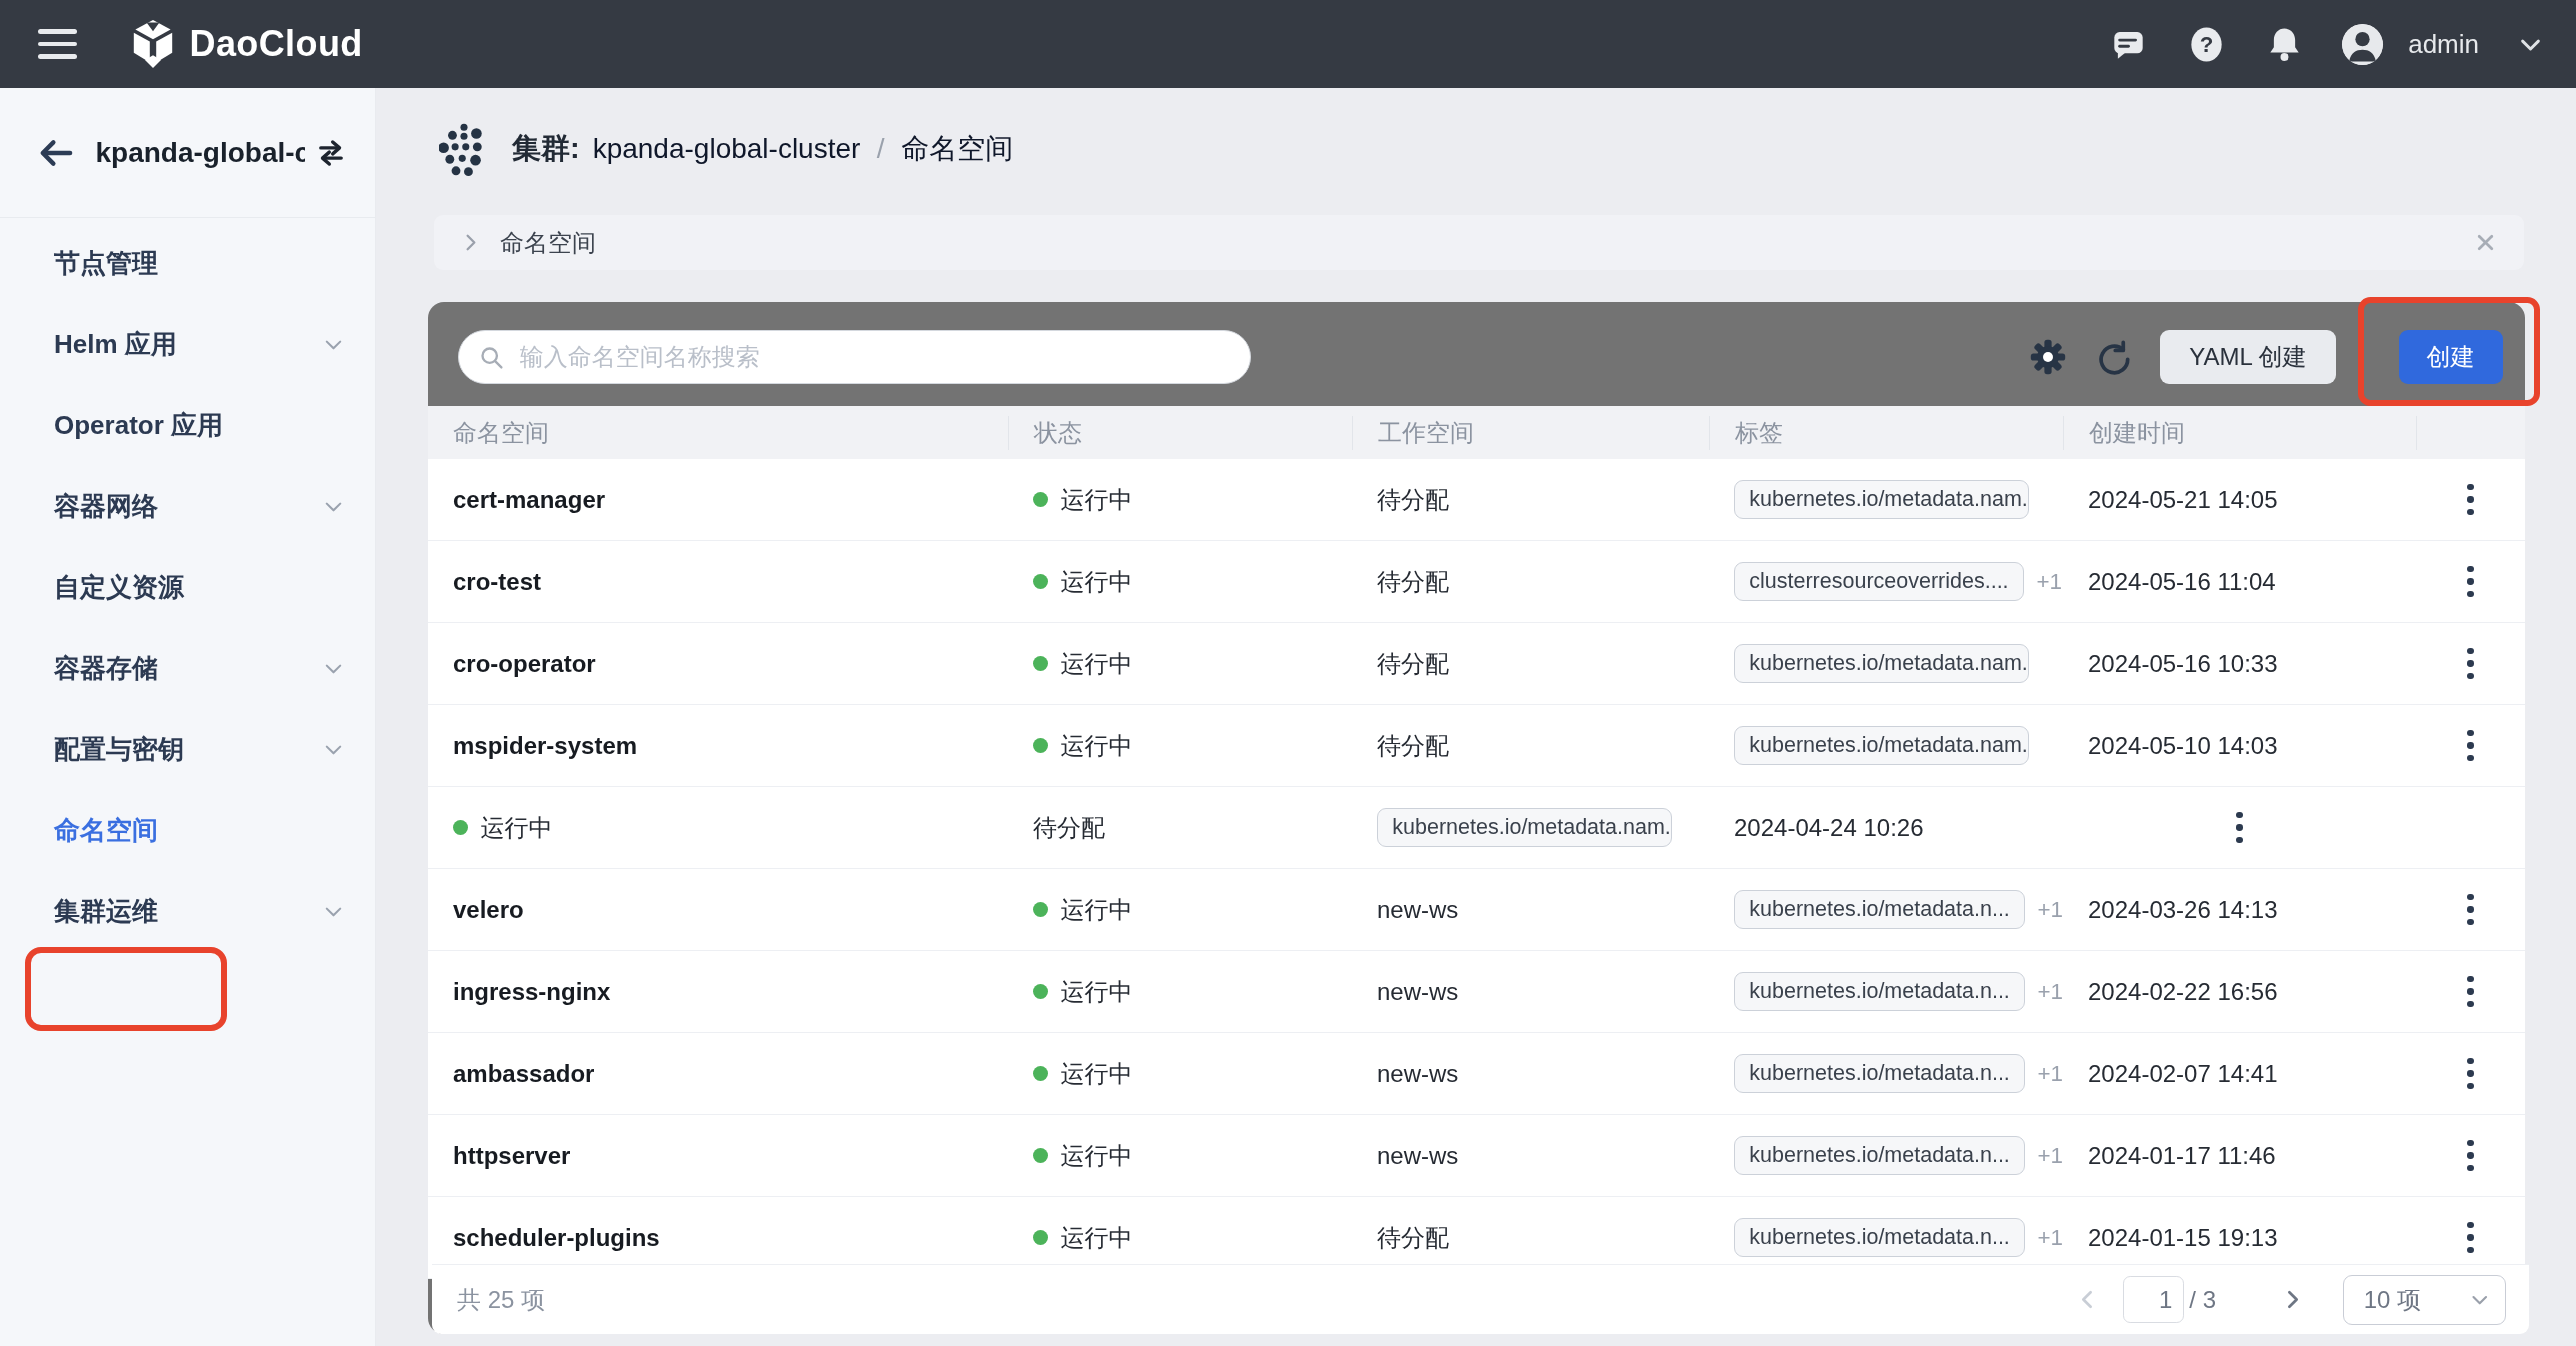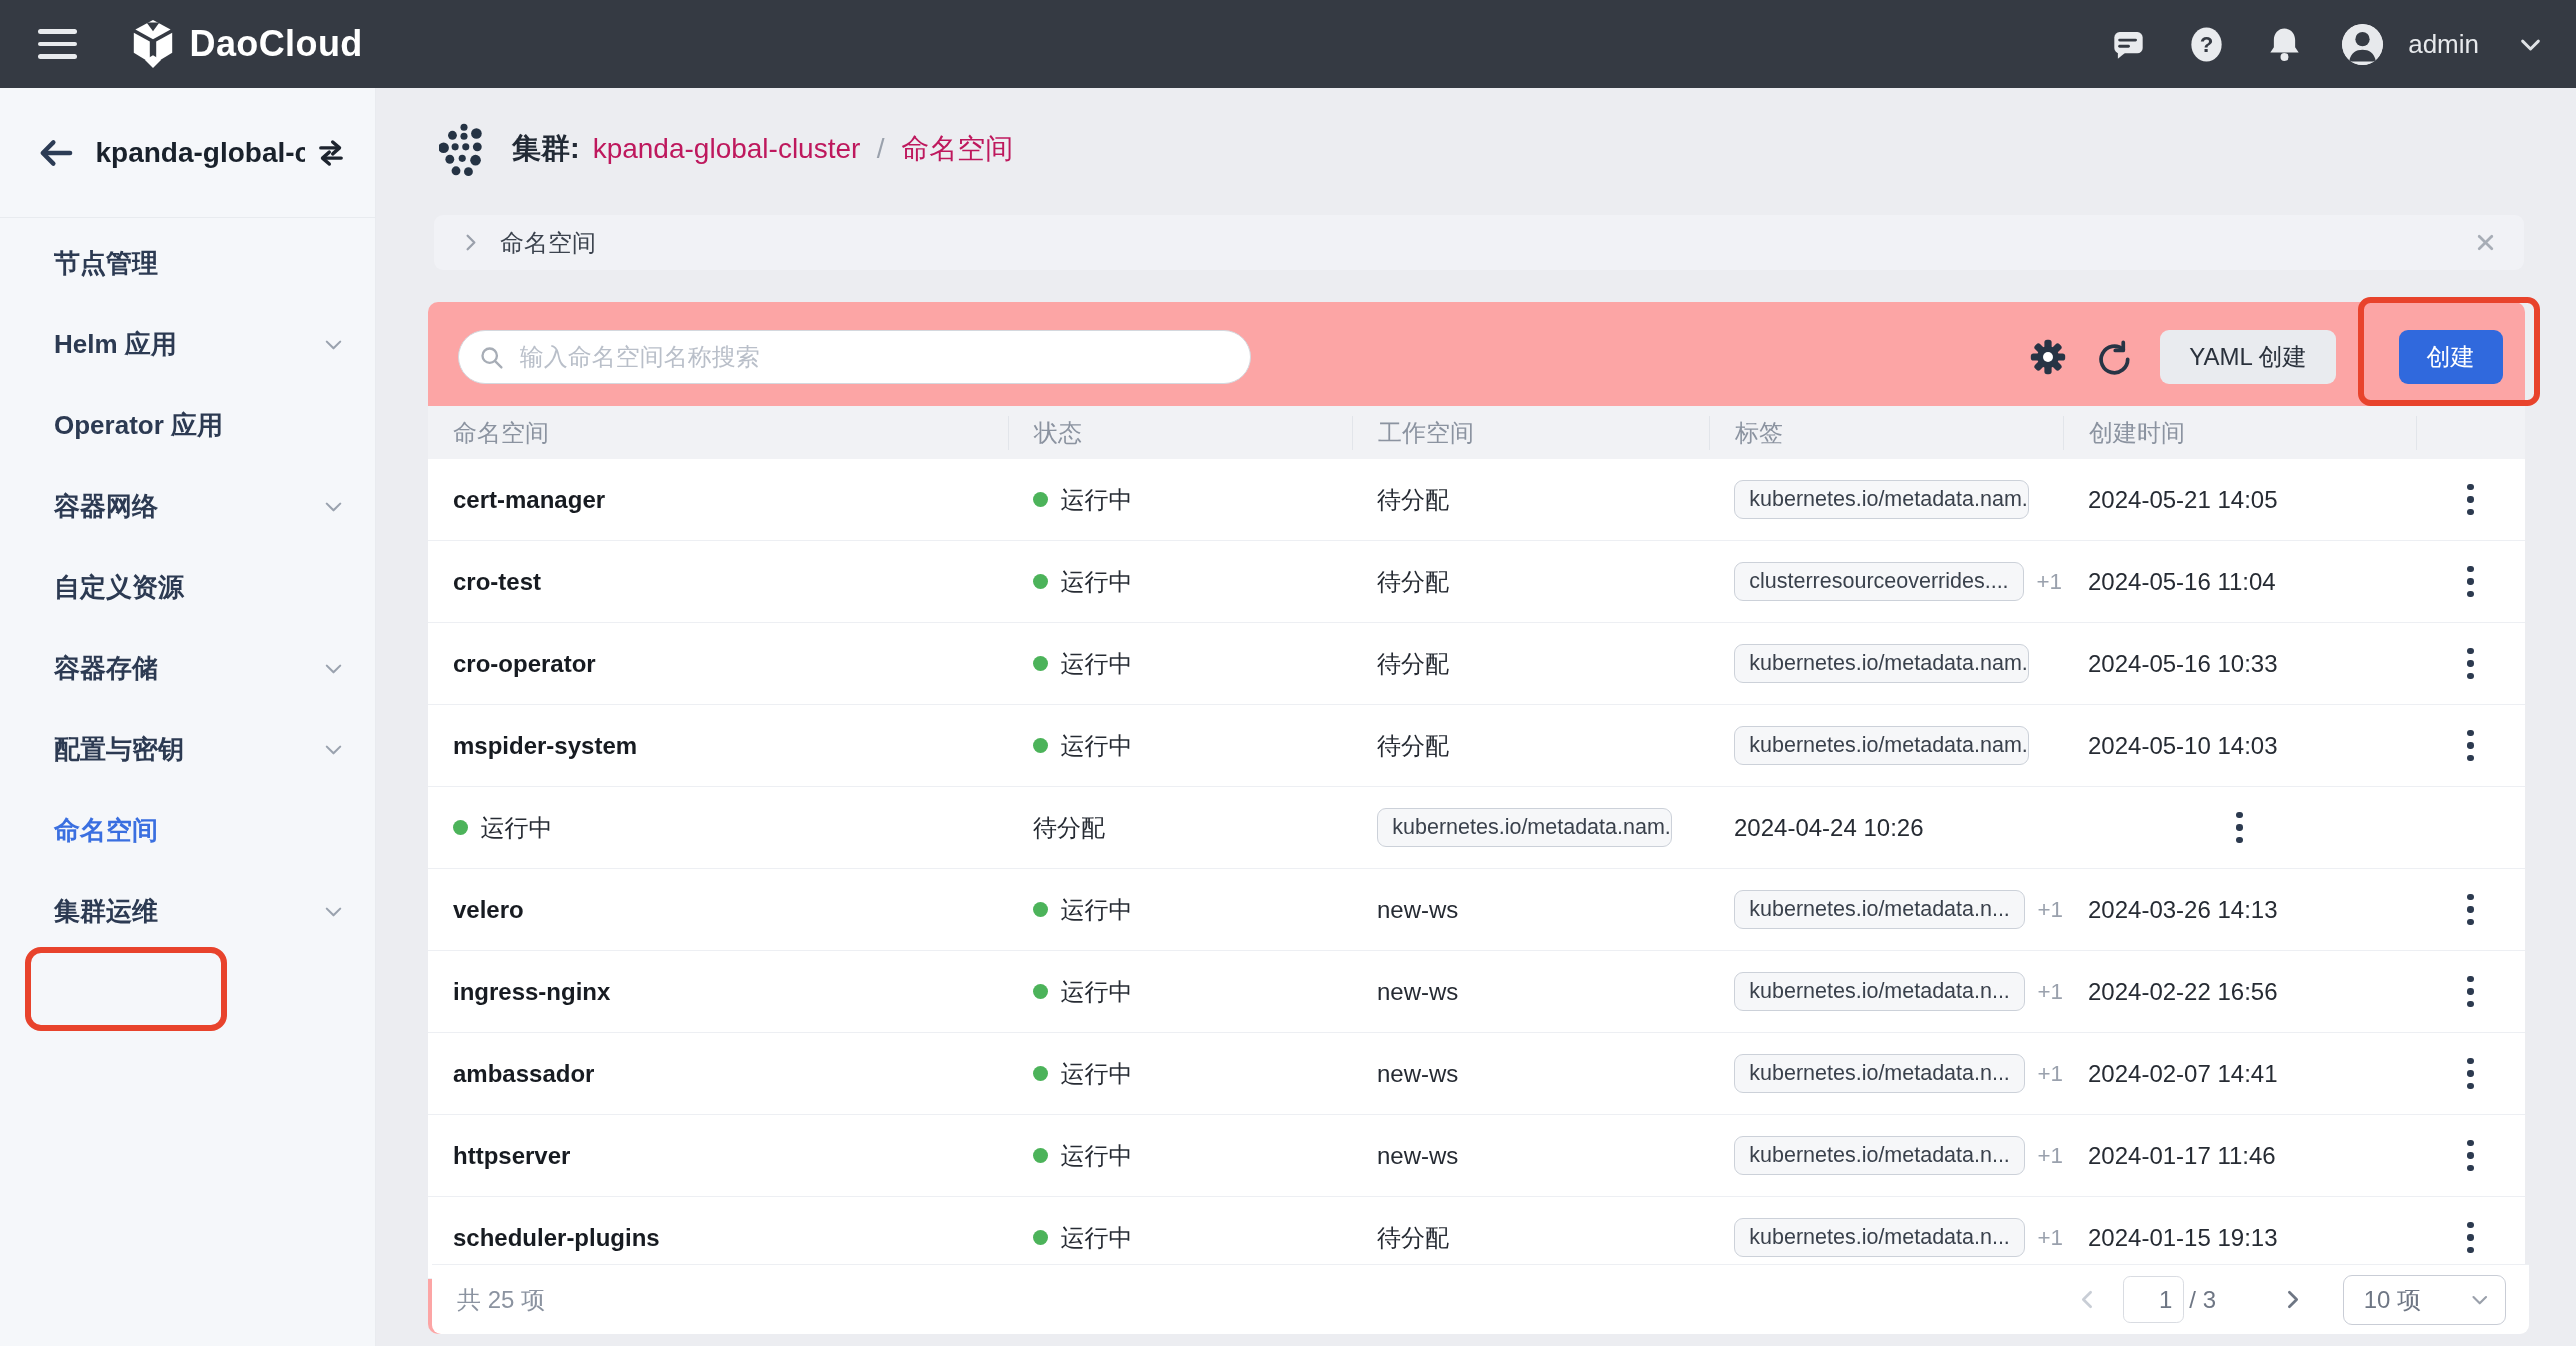--- a/index.html
+++ b/index.html
@@ -25,28 +25,28 @@
   .back-btn{display:flex;align-items:center;cursor:pointer;flex:none;}
   .cluster-name{font-size:28px;font-weight:600;color:#19212b;margin:0 9px 0 21.5px;white-space:nowrap;overflow:hidden;}
   .swap-btn{margin-left:auto;cursor:pointer;display:flex;align-items:center;}
   .nav{padding-top:5.4px;}
   .nav-item{height:81px;display:flex;align-items:center;padding:0 30px 0 54px;font-size:26px;font-weight:600;color:#2c3a52;cursor:pointer;}
   .nav-item .nav-label{flex:1;}
   .nav-item.selected{color:#3a6fe0;}
   
   .breadcrumb{position:absolute;left:439px;top:113px;height:72px;display:flex;align-items:center;gap:23px;z-index:4;}
   .crumb-strong{font-size:29px;font-weight:700;color:#222a35;}
-  .crumb-text{font-size:28px;color:#be185d;margin-top:22px;}
+  .crumb-text{font-size:28px;color:#0f172a;margin-top:22px;}
   .crumb-sep{font-size:28px;color:#9aa1ac;margin:0 1.8px;}
   
   .panelbar{position:absolute;left:434px;top:215px;width:2090px;height:55px;background:#f1f2f6;border-radius:9px;display:flex;align-items:center;padding:0 25px;box-sizing:border-box;z-index:4;}
   .panel-title{font-size:24px;color:#3c434e;margin-left:18px;}
   .panel-close{margin-left:auto;cursor:pointer;display:flex;align-items:center;}
   
-  .card{position:absolute;left:428px;top:302px;width:2097px;height:1032px;background:#fca5a5;border-radius:10px;z-index:4;}
+  .card{position:absolute;left:428px;top:302px;width:2097px;height:1032px;background:#737373;border-radius:16px;z-index:4;}
   .toolbar{position:absolute;left:29.5px;top:28px;right:22.4px;height:54px;display:flex;align-items:center;}
   .search{width:793px;height:54px;border:1.8px solid #d4d8de;border-radius:28px;display:flex;align-items:center;box-sizing:border-box;background:#fff;padding:0 19.7px;gap:12.5px;}
   .search input{border:none;outline:none;flex:1;font-size:24px;color:#30363f;font-family:inherit;background:transparent;}
   .search input::placeholder{color:#b9bfc9;}
   .tool-right{margin-left:auto;display:flex;gap:27px;}
   .icon-btn{display:flex;align-items:center;justify-content:center;cursor:pointer;}
   .btn-yaml{height:54px;padding:0 29px;background:#e9ebef;border:none;border-radius:9px;font-size:24px;color:#2a313c;font-family:inherit;cursor:pointer;}
   .btn-create{height:54px;width:104px;background:#3069dd;border:none;border-radius:9px;font-size:24px;color:#ffffff;font-family:inherit;cursor:pointer;margin-left:36px;}
   
   .table{position:absolute;left:0;top:104px;right:0;}

